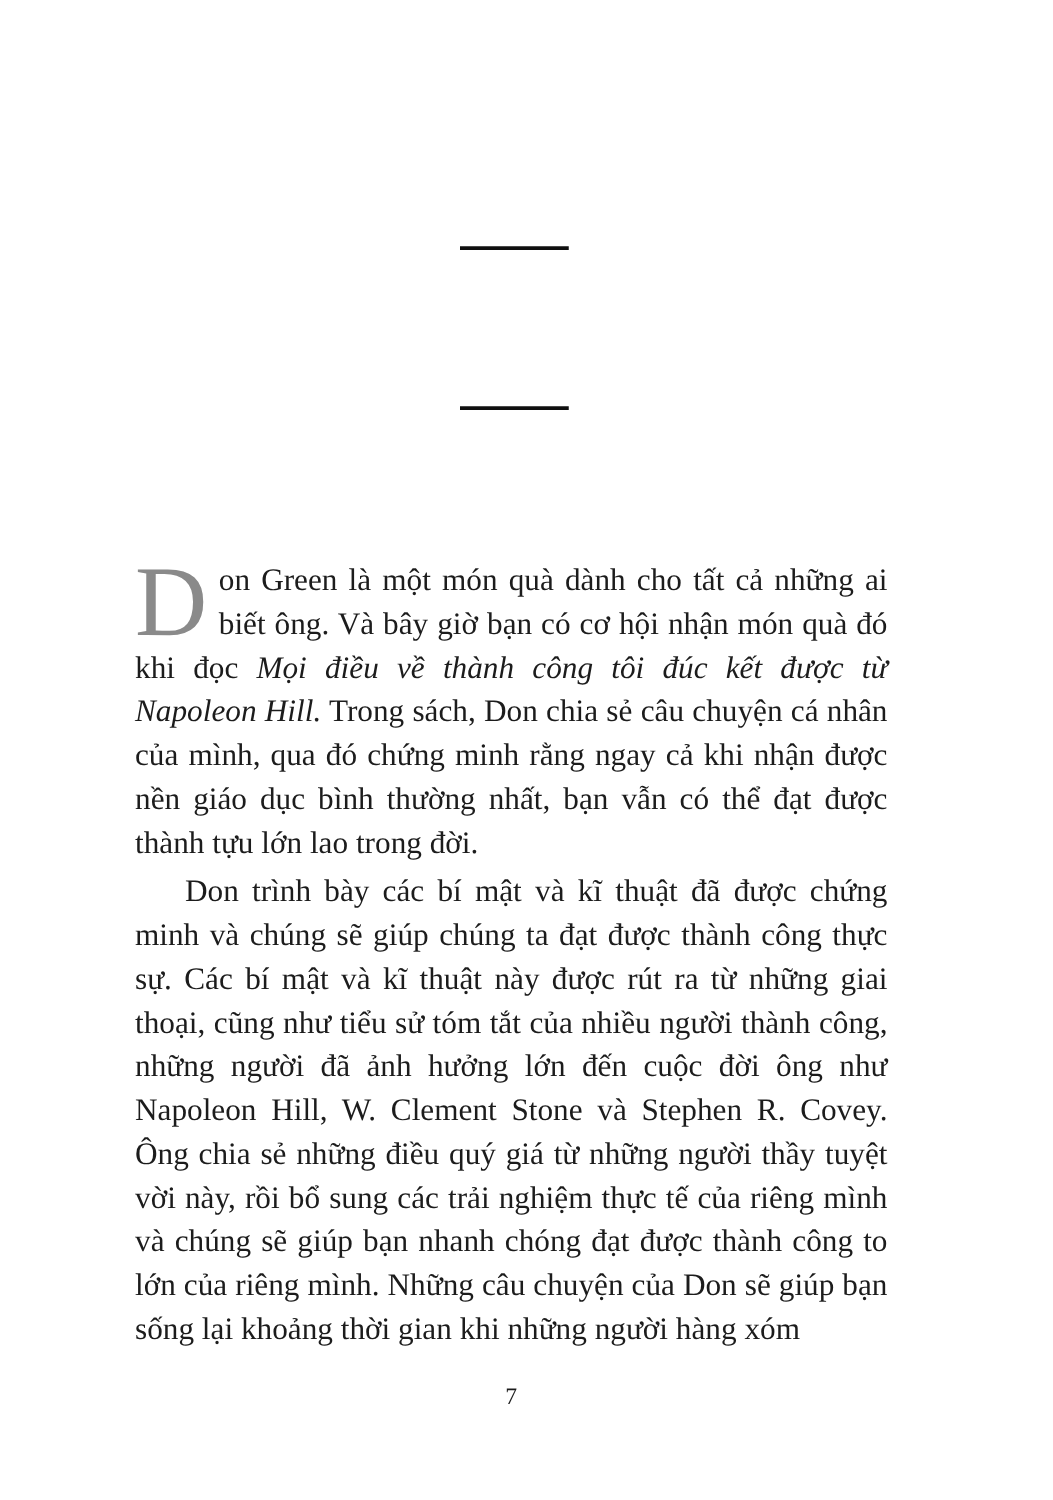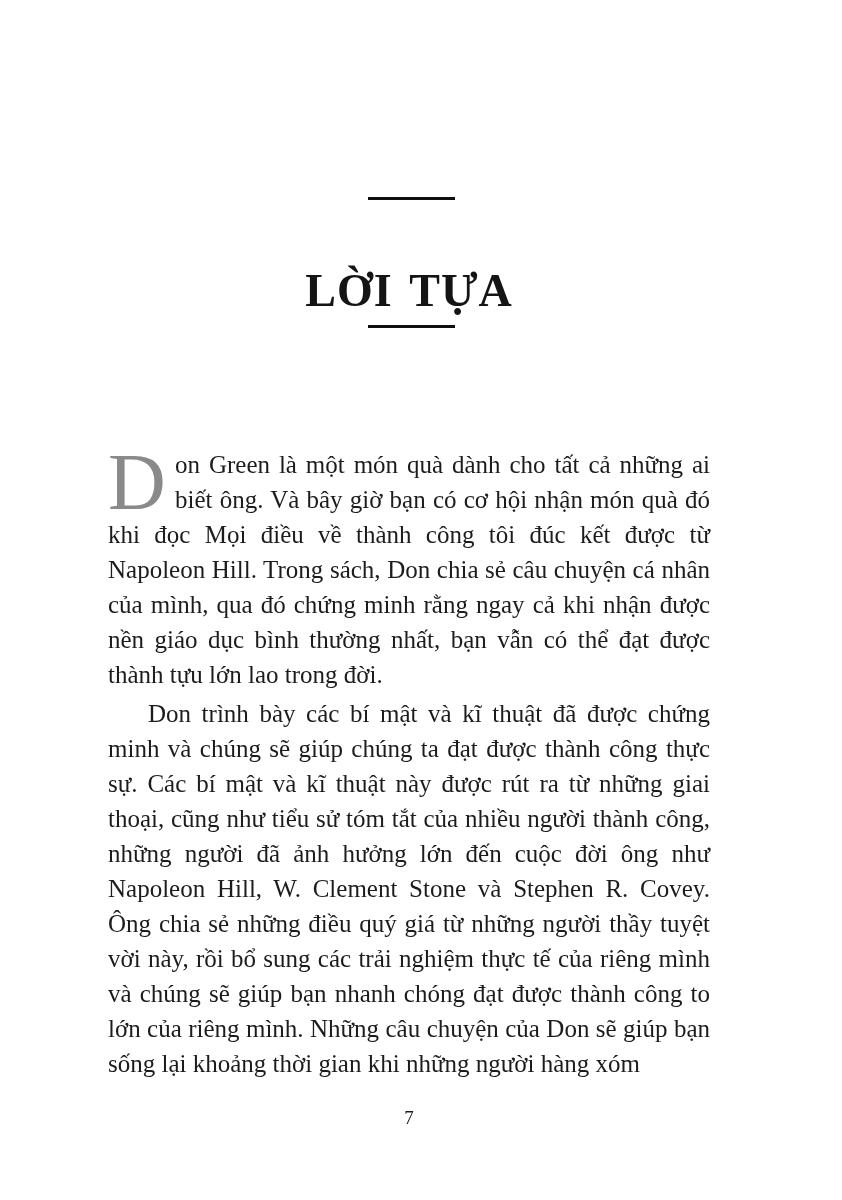--- a/index.html
+++ b/index.html
@@ -56,40 +56,39 @@
   .drop-cap {
     float: left;
     width: 58px;
     height: 66px;
     margin: 2px 9px 0 0;
     font-size: 80px;
     line-height: 66px;
     text-align: left;
     color: #8a8a8a;
   }
-  .italic { }
+  .italic { font-style: italic; }
   .page-number {
     position: absolute;
     top: 1106px;
     left: 108px;
     width: 602px;
     text-align: center;
     font-size: 19px;
     line-height: 24px;
     color: #1c1c1c;
   }
 </style>
 </head>
 <body>
 
 <div class="book-page">
 
   <div class="ornament-rule rule-top"></div>
 
-  <h1 class="chapter-title">LỜI TỰA</h1>
 
   <div class="ornament-rule rule-bottom"></div>
 
   <div class="body-text">
 
     <p class="paragraph"><span class="drop-cap">D</span><span>on Green là một món quà dành cho tất cả những ai biết ông. Và bây giờ bạn có cơ hội nhận món quà đó khi đọc </span><span class="italic">Mọi điều về thành công tôi đúc kết được từ Napoleon Hill.</span><span> Trong sách, Don chia sẻ câu chuyện cá nhân của mình, qua đó chứng minh rằng ngay cả khi nhận được nền giáo dục bình thường nhất, bạn vẫn có thể đạt được thành tựu lớn lao trong đời.</span></p>
 
     <p class="paragraph indented"><span>Don trình bày các bí mật và kĩ thuật đã được chứng minh và chúng sẽ giúp chúng ta đạt được thành công thực sự. Các bí mật và kĩ thuật này được rút ra từ những giai thoại, cũng như tiểu sử tóm tắt của nhiều người thành công, những người đã ảnh hưởng lớn đến cuộc đời ông như Napoleon Hill, W. Clement Stone và Stephen R. Covey. Ông chia sẻ những điều quý giá từ những người thầy tuyệt vời này, rồi bổ sung các trải nghiệm thực tế của riêng mình và chúng sẽ giúp bạn nhanh chóng đạt được thành công to lớn của riêng mình. Những câu chuyện của Don sẽ giúp bạn sống lại khoảng thời gian khi những người hàng xóm</span></p>
 
   </div>

